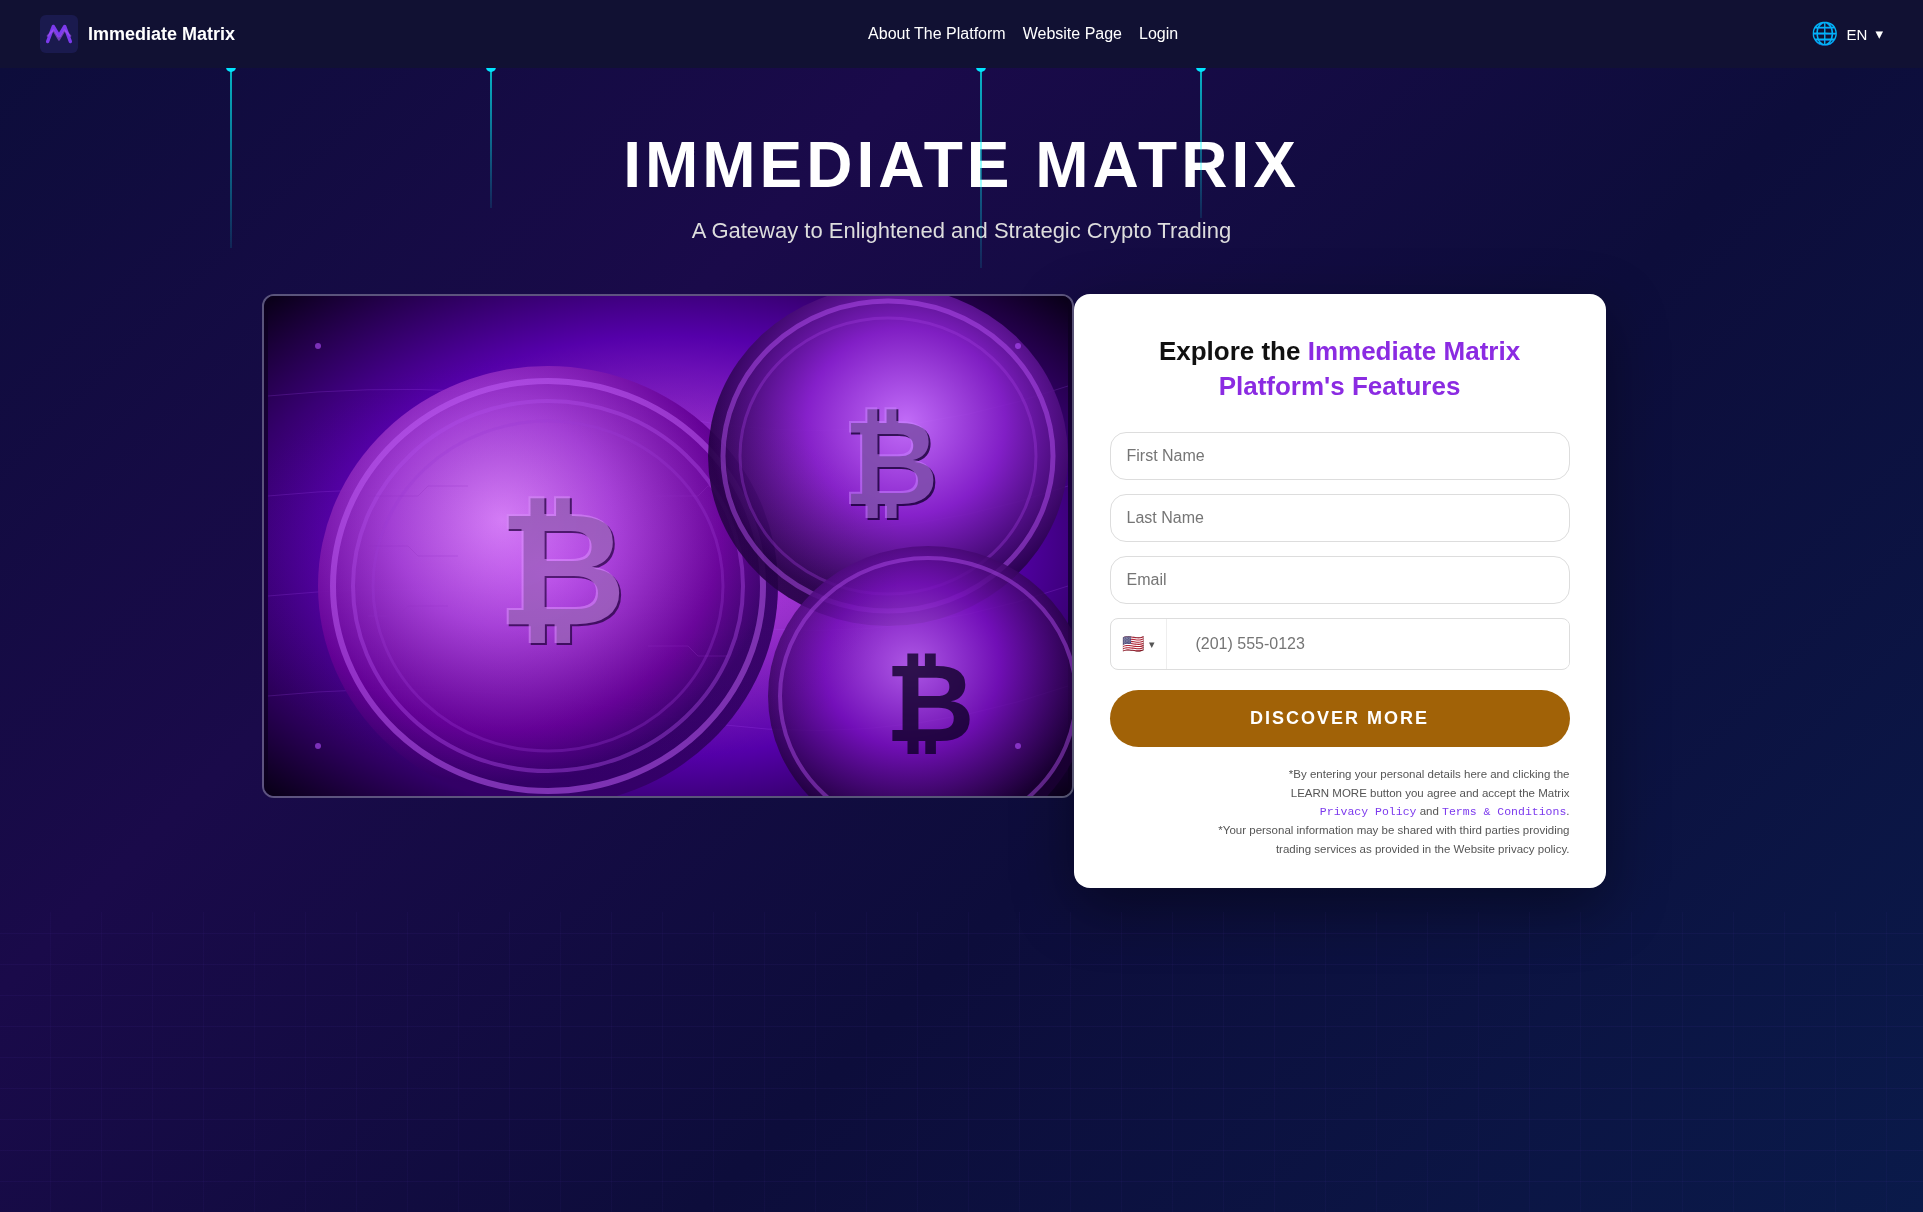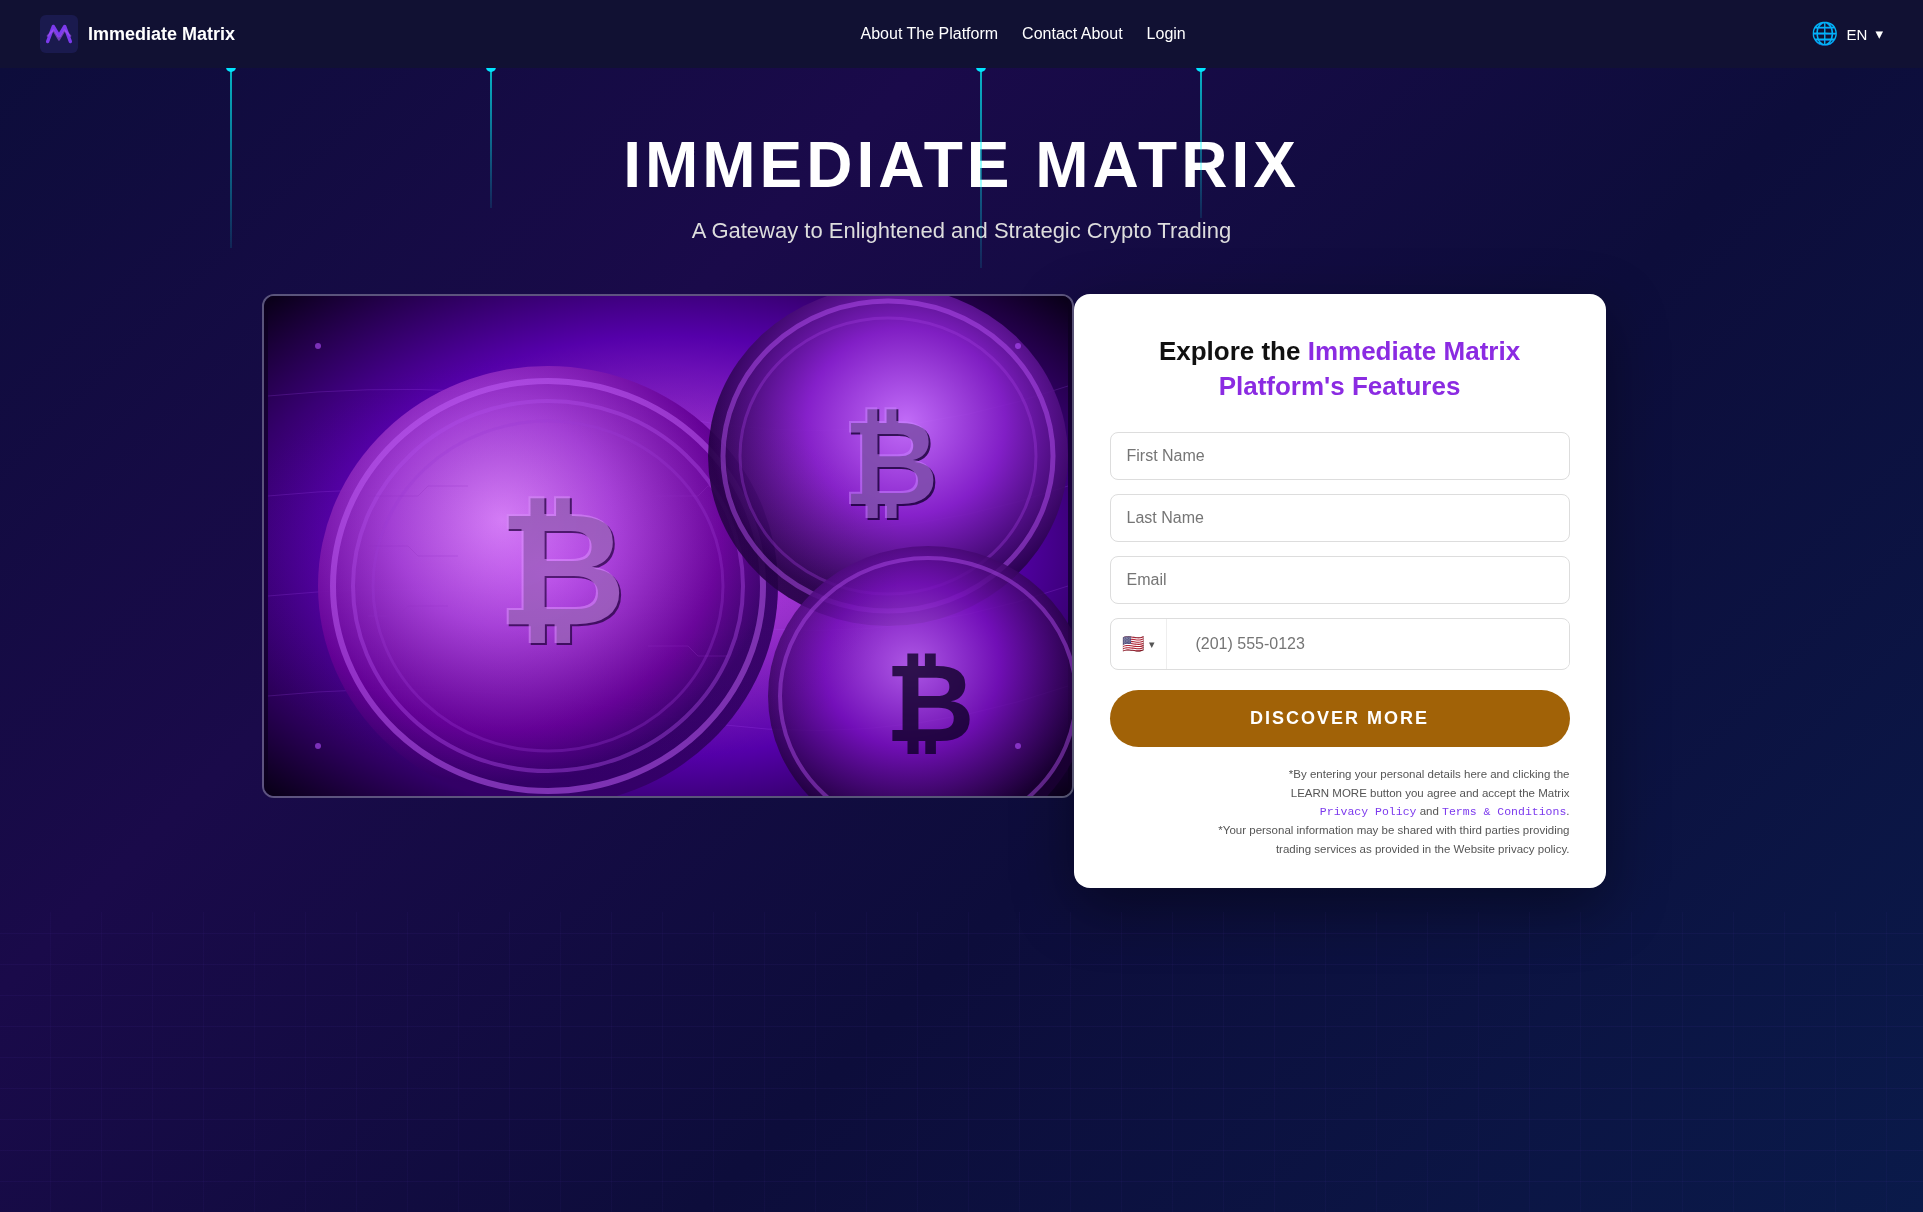--- a/index.html
+++ b/index.html
@@ -26,21 +26,21 @@
       height: 38px;
     }
     .nav-logo-text {
       color: #fff;
       font-size: 18px;
       font-weight: 600;
     }
     .nav-links {
       display: flex;
       align-items: center;
-      gap: 24px;
+      gap: 17px;
     }
     .nav-links a {
       color: #fff;
       text-decoration: none;
       font-size: 16px;
       font-weight: 400;
       cursor: pointer;
     }
     .nav-right {
       display: flex;
@@ -180,21 +180,21 @@
       line-height: 1.35;
       text-align: center;
     }
     .form-card-title .highlight {
       color: #8b2be2;
     }
     .form-field {
       width: 100%;
       padding: 14px 16px;
       border: 1.5px solid #ddd;
-      border-radius: 8px;
+      border-radius: 16px;
       font-size: 16px;
       color: #666;
       margin-bottom: 14px;
       outline: none;
       background: #fff;
     }
     .phone-row {
       display: flex;
       align-items: center;
       border: 1.5px solid #ddd;
@@ -258,21 +258,21 @@
     <svg class="logo-icon" viewBox="0 0 40 40" fill="none" xmlns="http://www.w3.org/2000/svg">
       <rect width="40" height="40" rx="6" fill="#1a1a4e"></rect>
       <path d="M8 28 L14 12 L20 22 L26 12 L32 28" stroke="#7c3aed" stroke-width="3.5" stroke-linecap="round" stroke-linejoin="round" fill="none"></path>
       <path d="M8 22 L14 16 L20 26 L26 16 L32 22" stroke="#a855f7" stroke-width="2" stroke-linecap="round" stroke-linejoin="round" fill="none" opacity="0.6"></path>
     </svg>
     <span class="nav-logo-text">Immediate Matrix</span>
   </div>
 
   <div class="nav-links">
     <a>About The Platform</a>
-    <a>Contact About</a>
+    <a>Website Page</a>
     <a>Login</a>
   </div>
 
   <div class="nav-right">
     <span class="globe-icon">🌐</span>
     <span>EN</span>
     <span>▾</span>
   </div>
 </nav>
 

